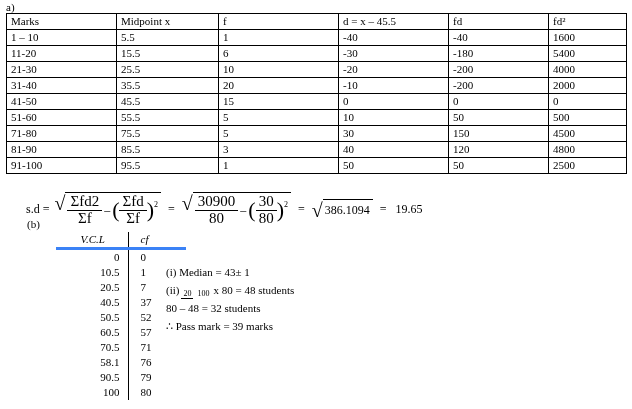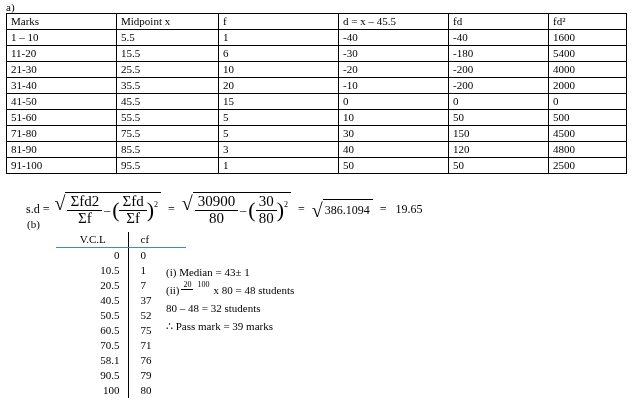--- a/index.html
+++ b/index.html
@@ -136,36 +136,37 @@
   table.vcl td.col1, table.vcl th.col1 {
     border-right: 1px solid #000000;
     text-align: right;
     padding-right: 8px;
   }
   table.vcl td.col2, table.vcl th.col2 {
     text-align: left;
     padding-left: 12px;
   }
   table.vcl tr.head th {
-    border-bottom: 1px solid #3b82f6;
+    border-bottom: 3px solid #3b82f6;
+    font-style: italic;
   }
   table.vcl tr.head th.col1 {
     border-right: 1px solid #000000;
     text-align: center;
     padding-right: 8px;
   }
 
   .notes {
     position: absolute;
     left: 166px;
     top: 263px;
     font-size: 11px;
     line-height: 18px;
   }
-  .notes .row { white-space: nowrap; display: flex; align-items: flex-start; }
+  .notes .row { white-space: nowrap; display: flex; align-items: flex-end; }
   .notes .row span { display: inline-block; }
   .frac-inline {
     display: inline-flex;
     flex-direction: column;
     align-items: center;
     font-size: 8px;
     line-height: 1.05;
     margin: 0 2px;
     vertical-align: middle;
   }
@@ -353,21 +354,21 @@
       <tr>
         <td class="col1">40.5</td>
         <td class="col2">37</td>
       </tr>
       <tr>
         <td class="col1">50.5</td>
         <td class="col2">52</td>
       </tr>
       <tr>
         <td class="col1">60.5</td>
-        <td class="col2">75</td>
+        <td class="col2">57</td>
       </tr>
       <tr>
         <td class="col1">70.5</td>
         <td class="col2">71</td>
       </tr>
       <tr>
         <td class="col1">58.1</td>
         <td class="col2">76</td>
       </tr>
       <tr>

